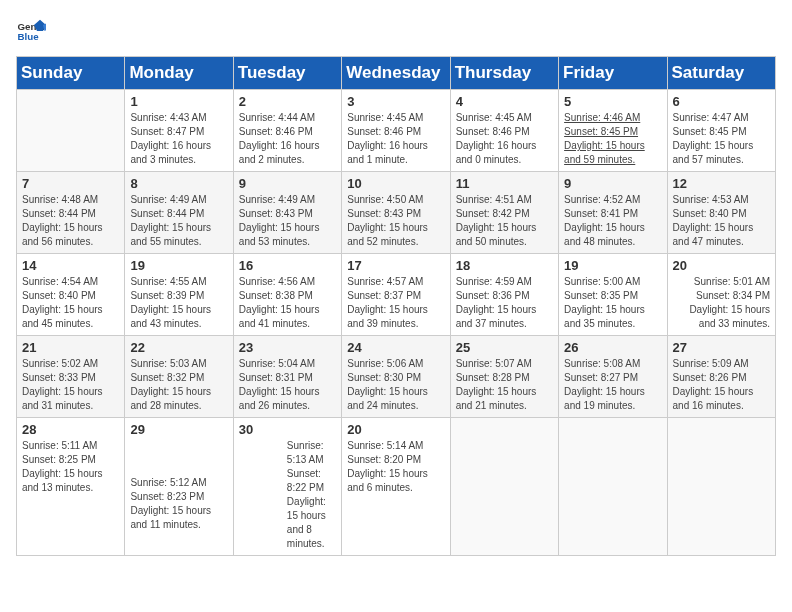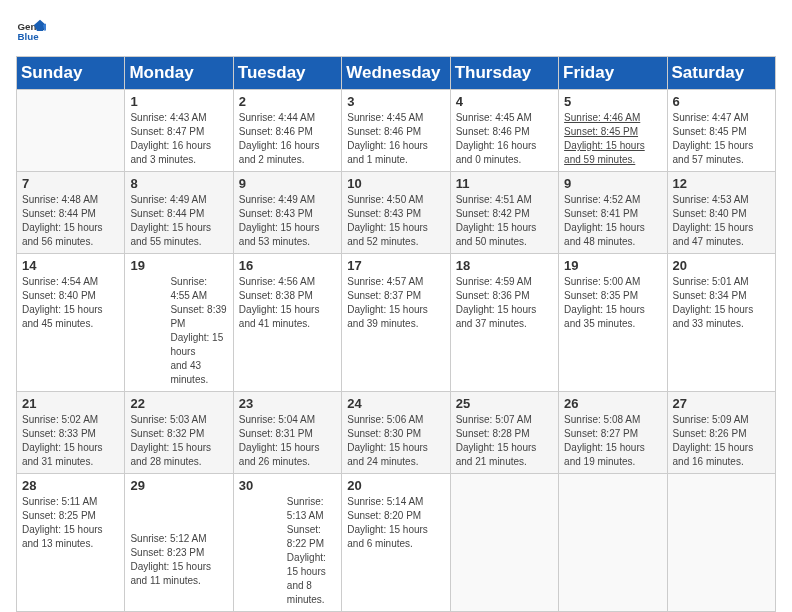--- a/index.html
+++ b/index.html
@@ -210,21 +210,21 @@
       <tr>
         <td>
           <span class="day-number">14</span>
           <div class="day-info" style="white-space: pre-line;">Sunrise: 4:54 AM
 Sunset: 8:40 PM
 Daylight: 15 hours
 and 45 minutes.</div>
         </td>
         <td>
           <span class="day-number">19</span>
-          <div class="day-info" style="white-space: pre-line; margin-left: 40px;">Sunrise: 4:55 AM
+          <div class="day-info" style="white-space: pre-line;">Sunrise: 4:55 AM
 Sunset: 8:39 PM
 Daylight: 15 hours
 and 43 minutes.</div>
         </td>
         <td>
           <span class="day-number">16</span>
           <div class="day-info" style="white-space: pre-line;">Sunrise: 4:56 AM
 Sunset: 8:38 PM
 Daylight: 15 hours
 and 41 minutes.</div>
@@ -245,21 +245,21 @@
         </td>
         <td>
           <span class="day-number">19</span>
           <div class="day-info" style="white-space: pre-line;">Sunrise: 5:00 AM
 Sunset: 8:35 PM
 Daylight: 15 hours
 and 35 minutes.</div>
         </td>
         <td>
           <span class="day-number">20</span>
-          <div class="day-info" style="white-space: pre-line;">Sunrise: 5:01 AM
+          <div class="day-info" style="white-space: pre-line; text-align: right;">Sunrise: 5:01 AM
 Sunset: 8:34 PM
 Daylight: 15 hours
 and 33 minutes.</div>
         </td>
       </tr>
       <tr>
         <td>
           <span class="day-number">21</span>
           <div class="day-info" style="white-space: pre-line;">Sunrise: 5:02 AM
 Sunset: 8:33 PM

